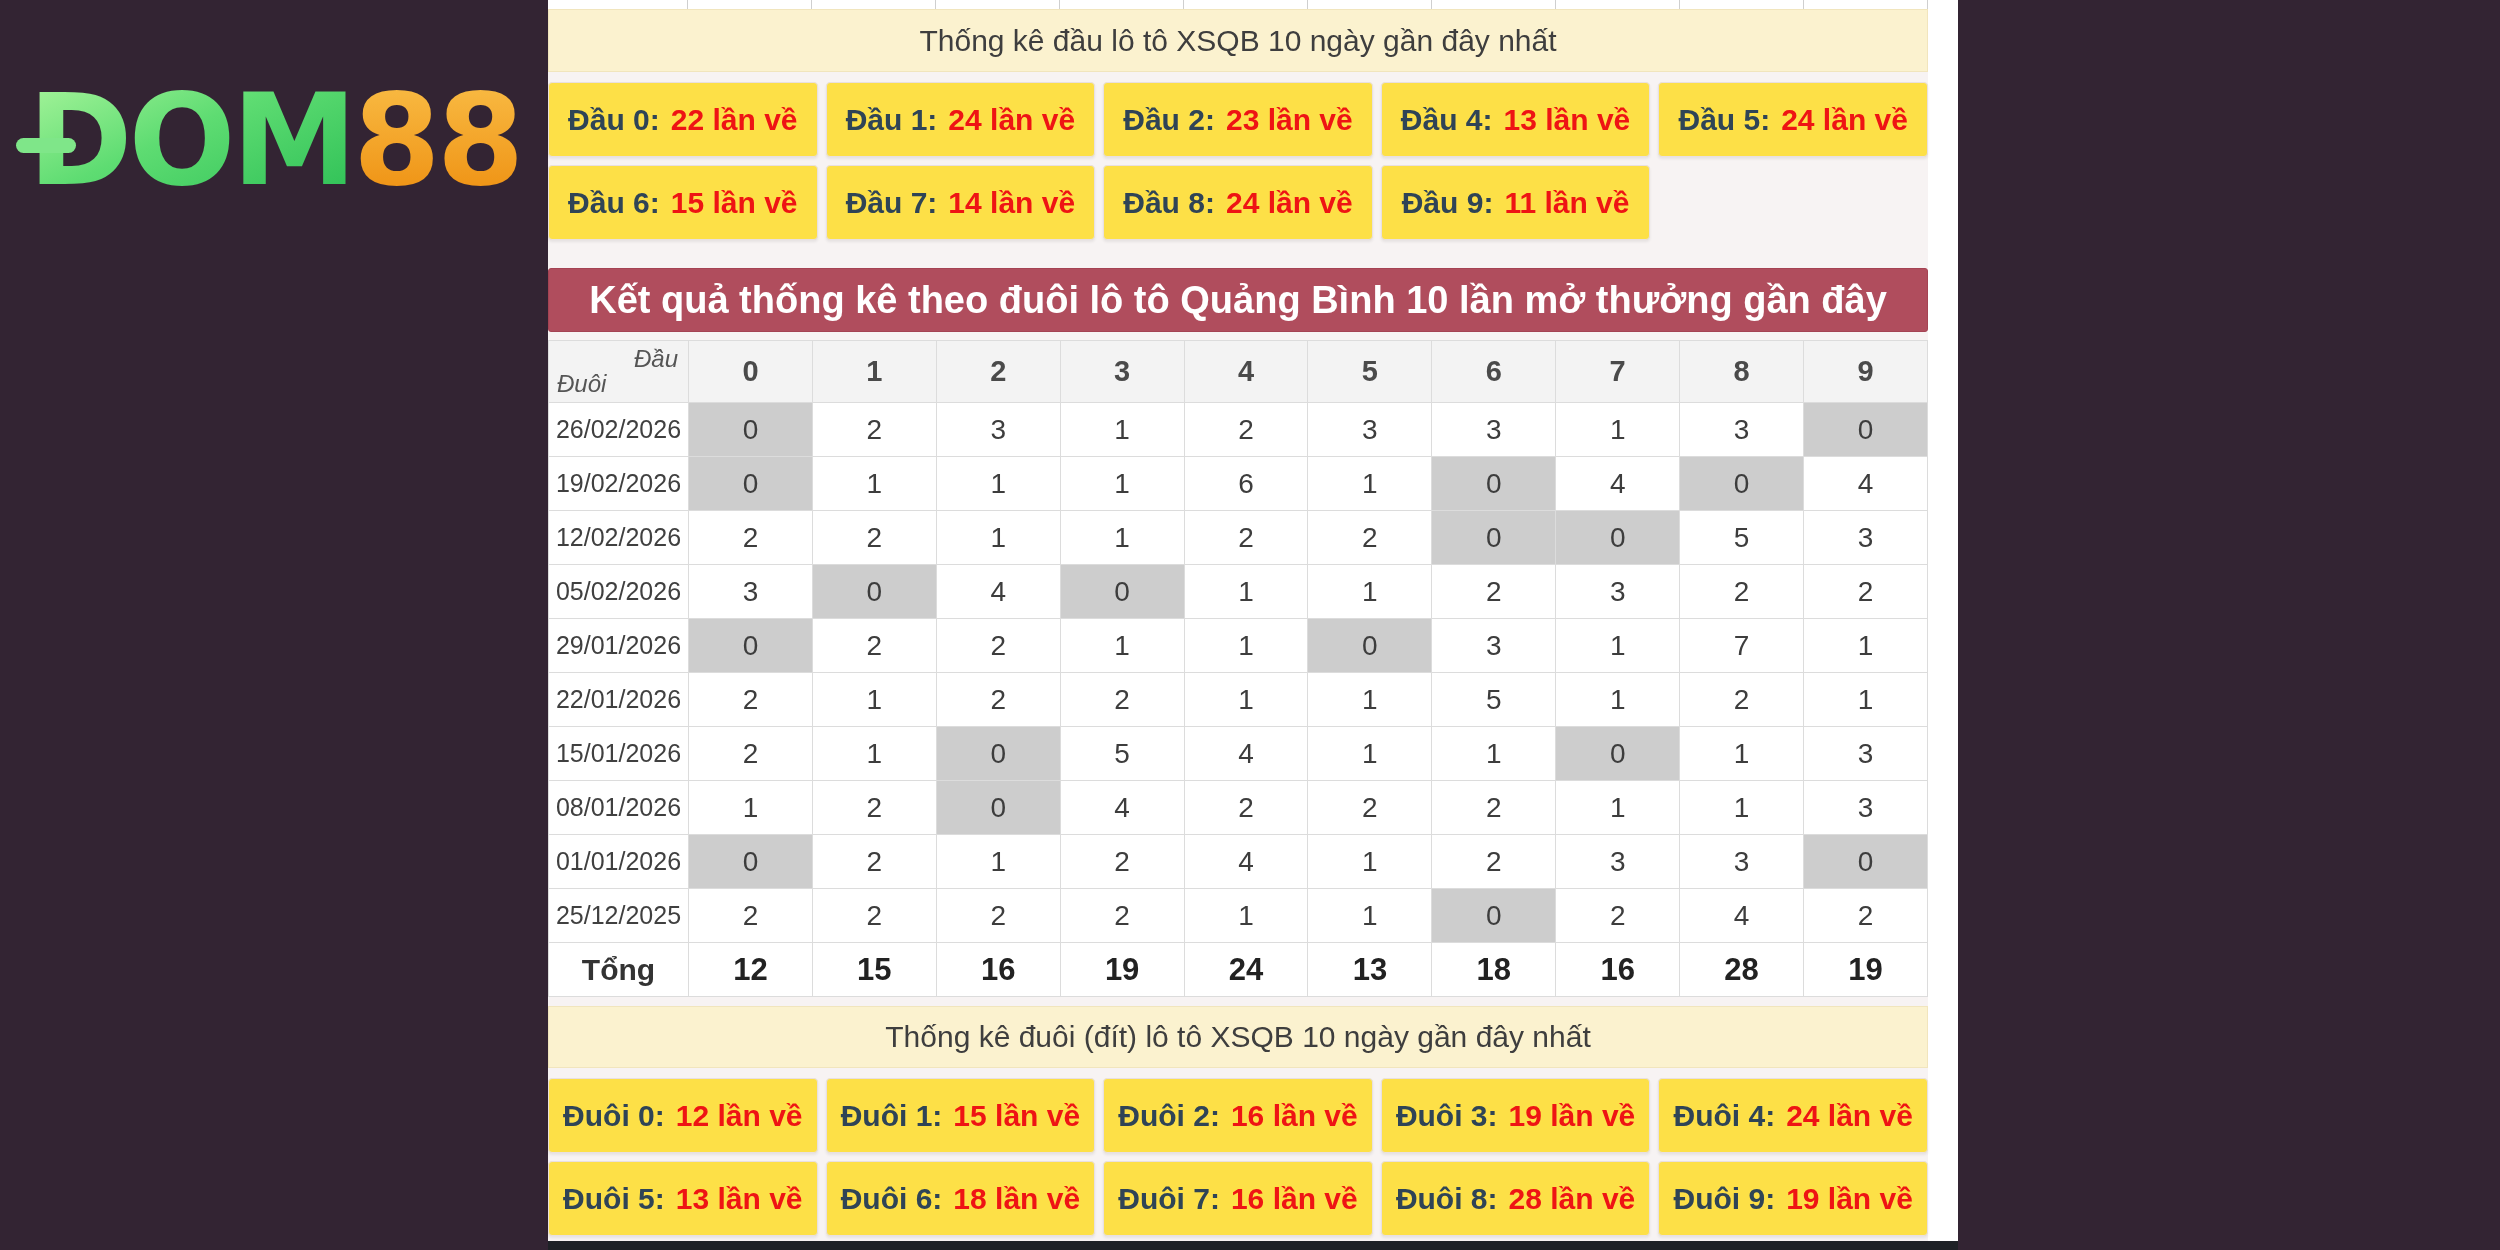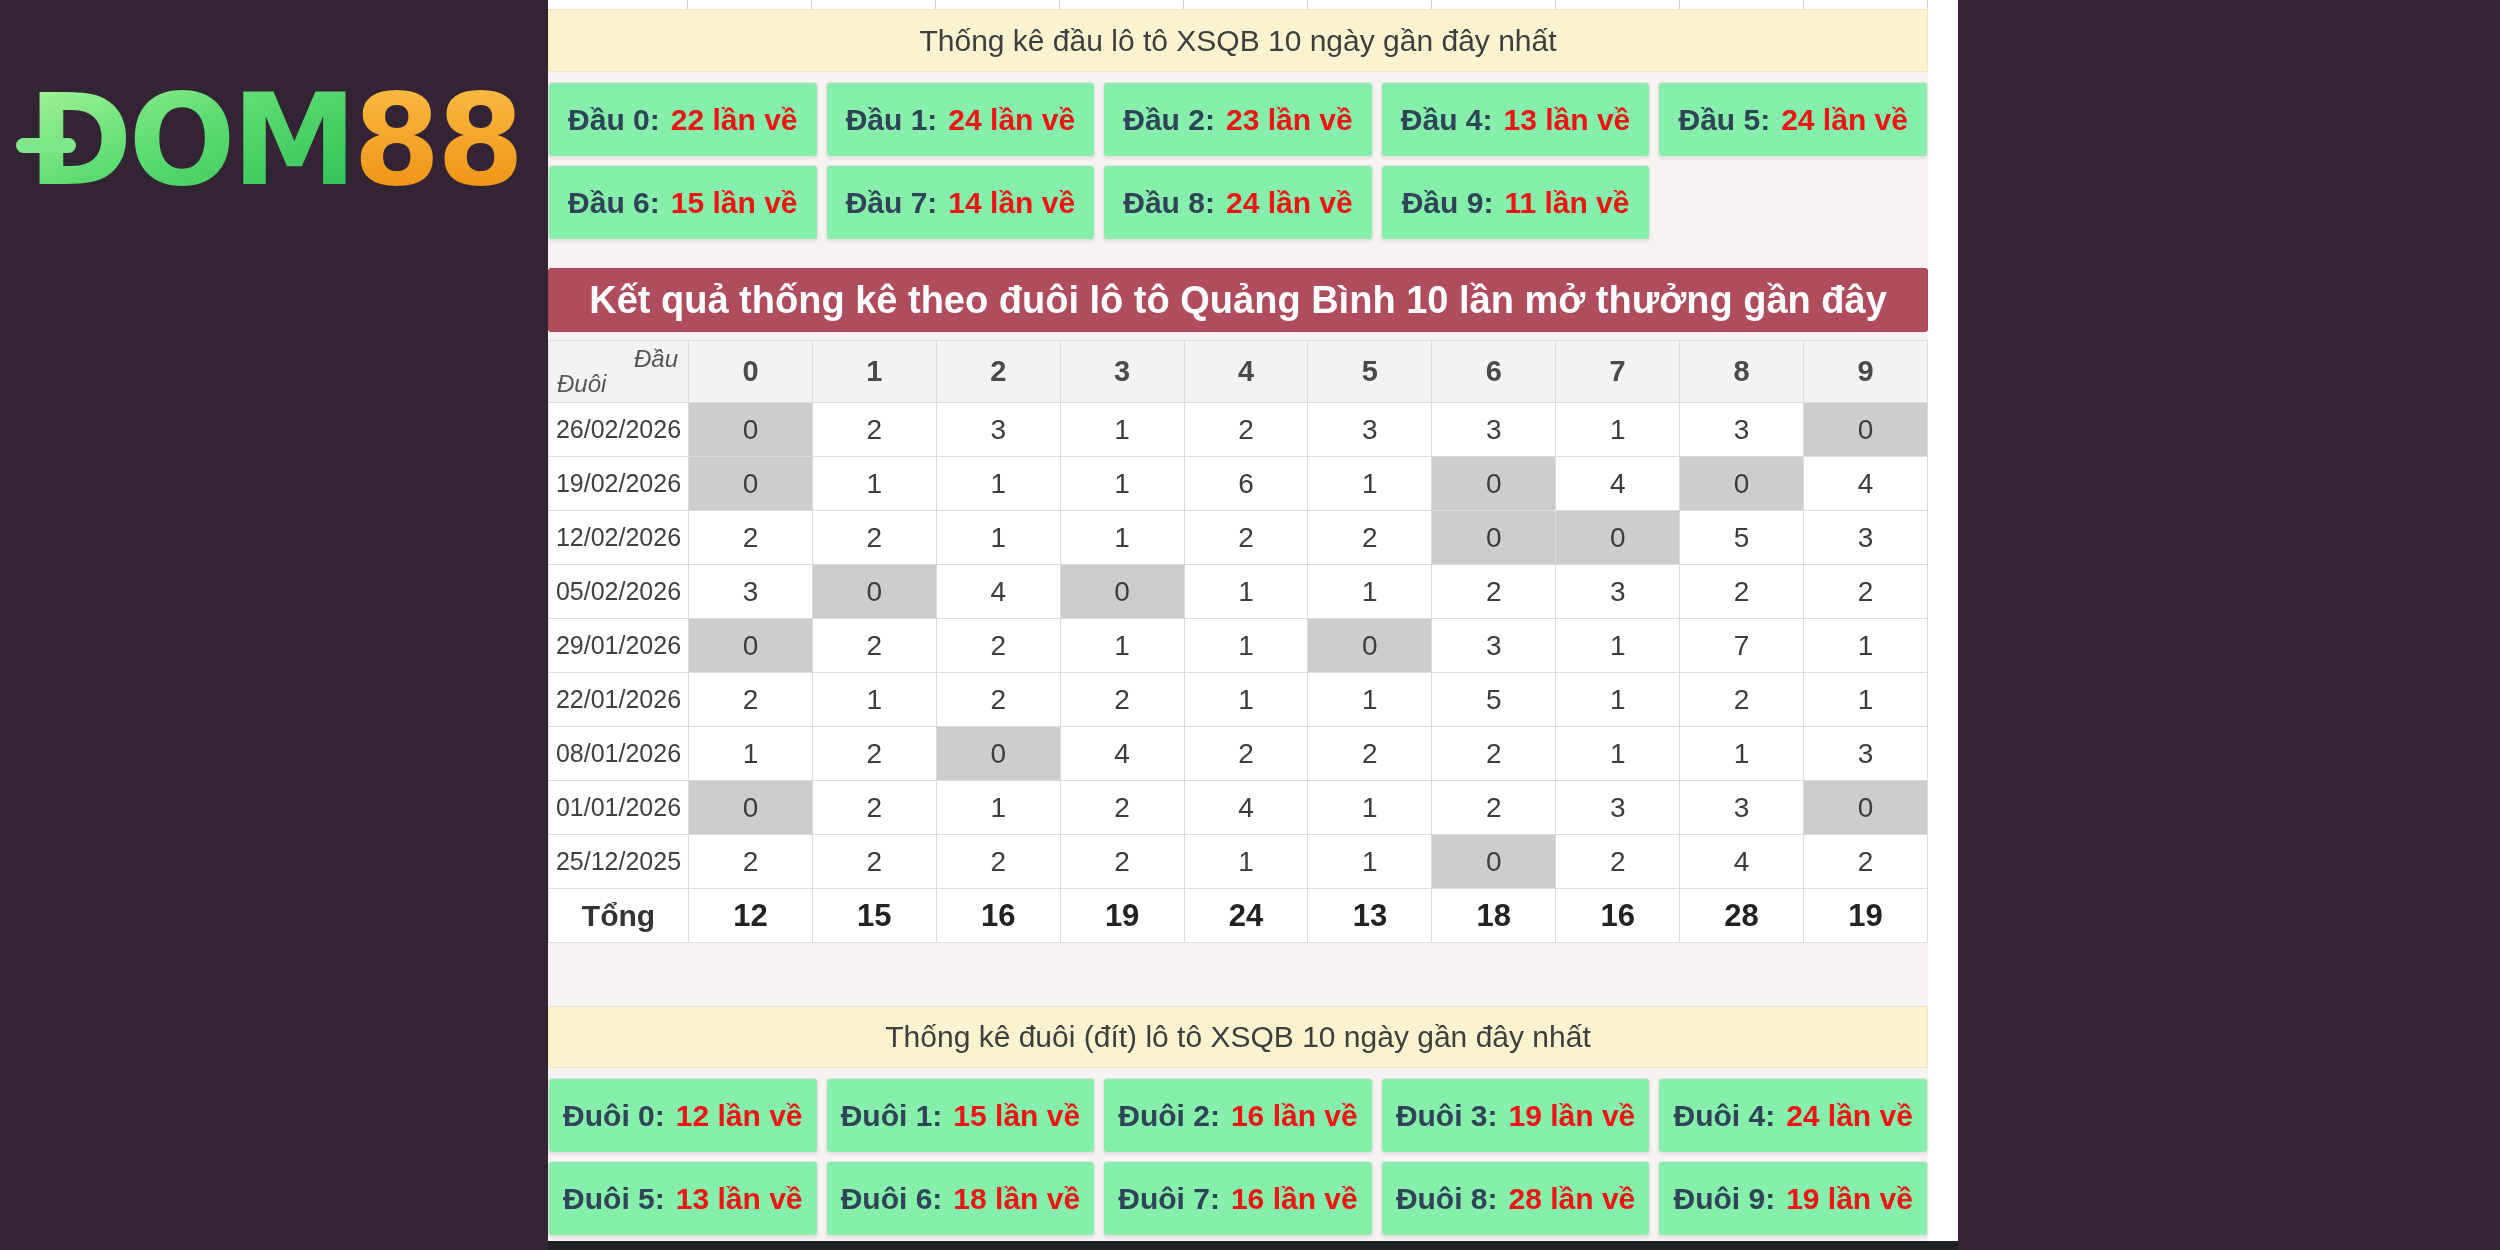--- a/index.html
+++ b/index.html
@@ -30,21 +30,21 @@
   .banner{position:absolute;left:0;width:1378px;background:#fbf2cf;border:1px solid #f1e5bd;
           display:flex;align-items:center;justify-content:center;
           font-size:30px;font-weight:400;color:#3e3e3e;}
   #banner1{top:9px;height:61px;}
   #banner2{top:1006px;height:60px;}
   
   .stat-grid{position:absolute;left:0;width:1380px;display:grid;
              grid-template-columns:repeat(5,1fr);grid-auto-rows:75px;gap:8px;}
   #dauGrid{top:82px;}
   #duoiGrid{top:1078px;}
-  .stat-cell{background:#86efac;border:1px solid #e9e0e0;border-radius:4px;
+  .stat-cell{background:#fde047;border:1px solid #e9e0e0;border-radius:4px;
              box-shadow:0 2px 3px rgba(0,0,0,0.07);
              display:flex;align-items:center;justify-content:center;gap:11px;
              font-size:30px;font-weight:700;}
   .stat-label{color:#2f4456;}
   .stat-value{color:#ee1414;}
   
   .red-header{position:absolute;left:0;top:268px;width:1378px;height:62px;
               background:#b04d5d;border:1px solid #a54353;border-radius:3px;
               display:flex;align-items:center;justify-content:center;
               color:#ffffff;font-size:38px;font-weight:700;}
@@ -247,20 +247,33 @@
           <td>2</td>
           <td>2</td>
           <td>1</td>
           <td>1</td>
           <td>5</td>
           <td>1</td>
           <td>2</td>
           <td>1</td>
         </tr>
         <tr>
+          <th class="date">15/01/2026</th>
+          <td>2</td>
+          <td>1</td>
+          <td class="zero">0</td>
+          <td>5</td>
+          <td>4</td>
+          <td>1</td>
+          <td>1</td>
+          <td class="zero">0</td>
+          <td>1</td>
+          <td>3</td>
+        </tr>
+        <tr>
           <th class="date">08/01/2026</th>
           <td>1</td>
           <td>2</td>
           <td class="zero">0</td>
           <td>4</td>
           <td>2</td>
           <td>2</td>
           <td>2</td>
           <td>1</td>
           <td>1</td>

